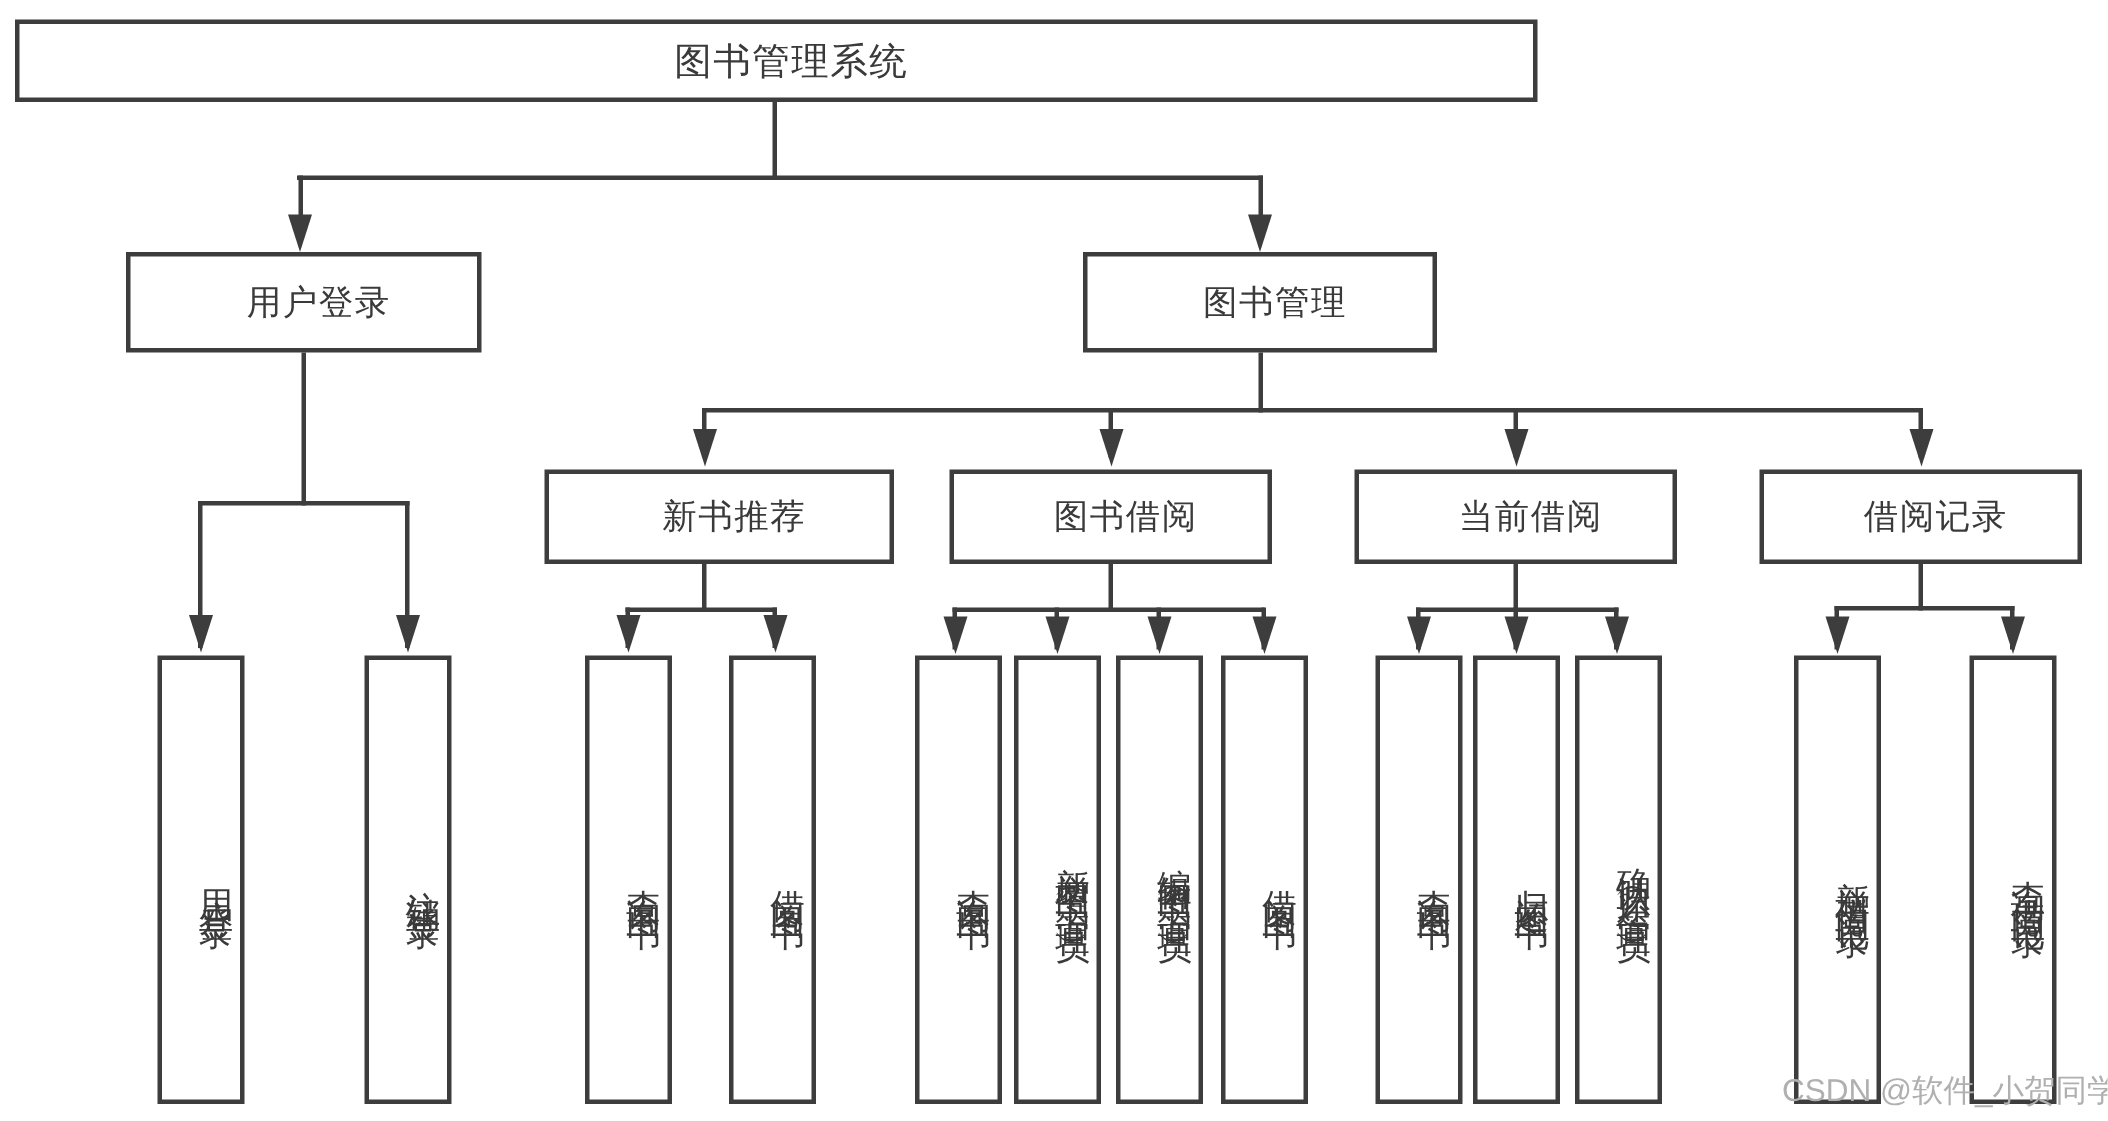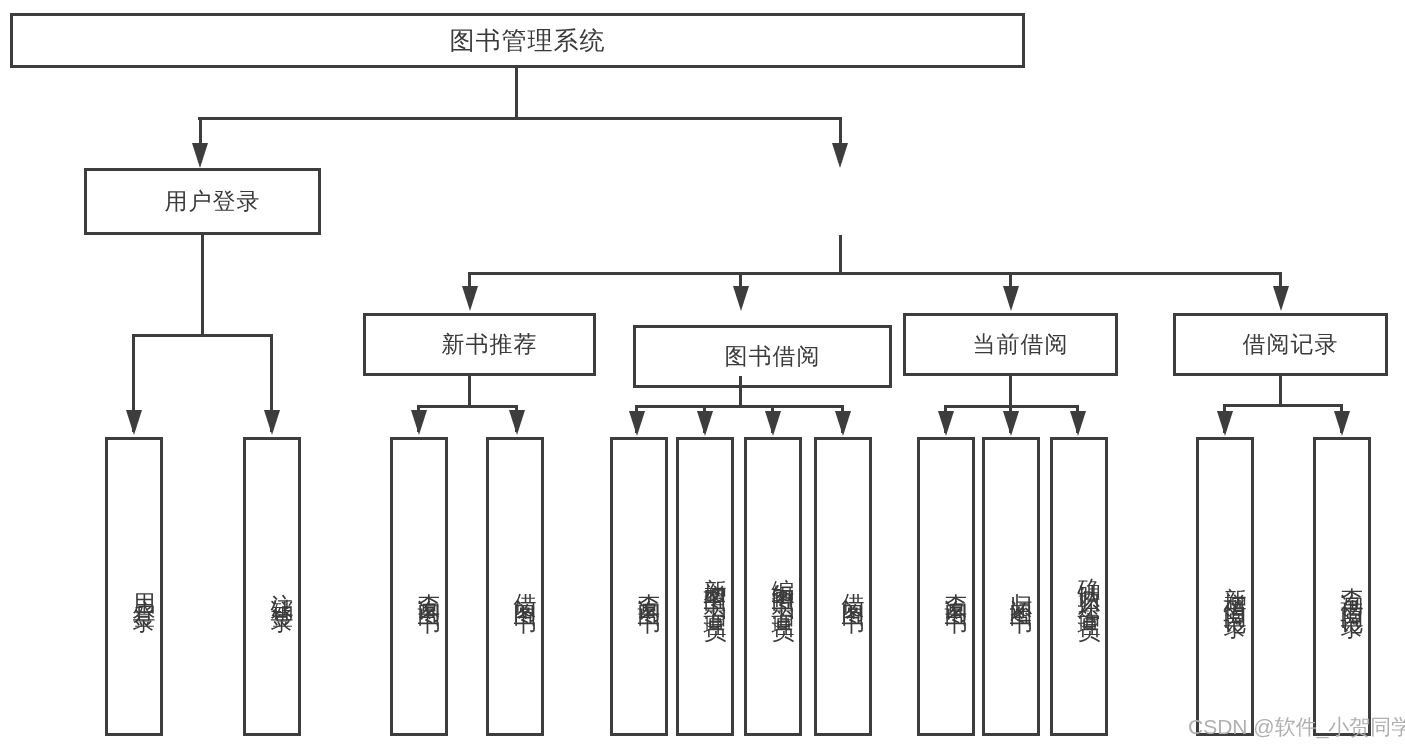--- a/index.html
+++ b/index.html
@@ -49,20 +49,23 @@
   <div class="vline" style="left:515px;top:68px;height:52px;"></div>
   <div class="hline" style="left:198px;top:117px;width:644px;"></div>
   <div class="vline" style="left:199px;top:117px;height:32px;"></div>
   <div class="arrowhead" style="left:192px;top:143px;"></div>
   <div class="vline" style="left:839px;top:117px;height:32px;"></div>
   <div class="arrowhead" style="left:832px;top:143px;"></div>
 
   <div class="box h-box" style="left:84px;top:168px;width:237px;height:67px;">
     <span>用户登录</span>
   </div>
+  <div class="box h-box" style="left:722px;top:168px;width:236px;height:67px;">
+    <span>图书管理</span>
+  </div>
 
   <div class="vline" style="left:201px;top:235px;height:102px;"></div>
   <div class="hline" style="left:132px;top:334px;width:141px;"></div>
   <div class="vline" style="left:132px;top:334px;height:98px;"></div>
   <div class="arrowhead" style="left:126px;top:410px;"></div>
   <div class="vline" style="left:270px;top:334px;height:98px;"></div>
   <div class="arrowhead" style="left:264px;top:410px;"></div>
 
   <div class="vline" style="left:839px;top:235px;height:40px;"></div>
   <div class="hline" style="left:468px;top:272px;width:814px;"></div>
@@ -71,21 +74,21 @@
   <div class="vline" style="left:739px;top:272px;height:33px;"></div>
   <div class="arrowhead" style="left:733px;top:286px;"></div>
   <div class="vline" style="left:1009px;top:272px;height:33px;"></div>
   <div class="arrowhead" style="left:1003px;top:286px;"></div>
   <div class="vline" style="left:1279px;top:272px;height:33px;"></div>
   <div class="arrowhead" style="left:1273px;top:286px;"></div>
 
   <div class="box h-box" style="left:363px;top:313px;width:233px;height:63px;">
     <span>新书推荐</span>
   </div>
-  <div class="box h-box" style="left:633px;top:325px;width:259px;height:63px;">
+  <div class="box h-box" style="left:633px;top:313px;width:215px;height:63px;">
     <span>图书借阅</span>
   </div>
   <div class="box h-box" style="left:903px;top:313px;width:215px;height:63px;">
     <span>当前借阅</span>
   </div>
   <div class="box h-box" style="left:1173px;top:313px;width:215px;height:63px;">
     <span>借阅记录</span>
   </div>
 
   <div class="vline" style="left:468px;top:376px;height:32px;"></div>

